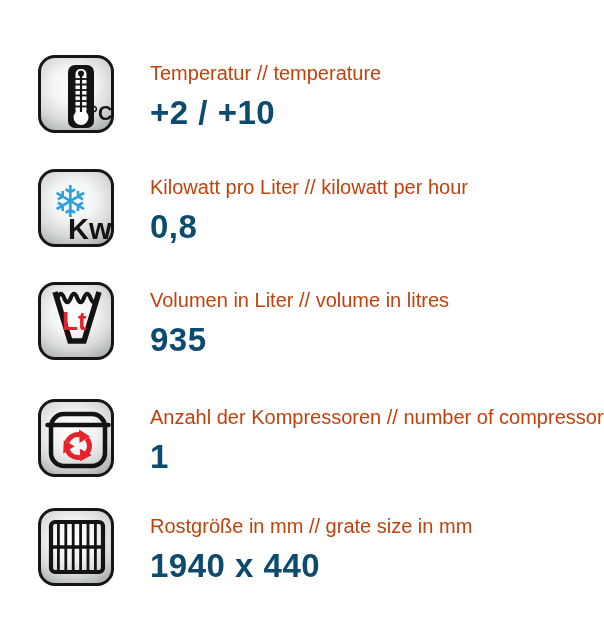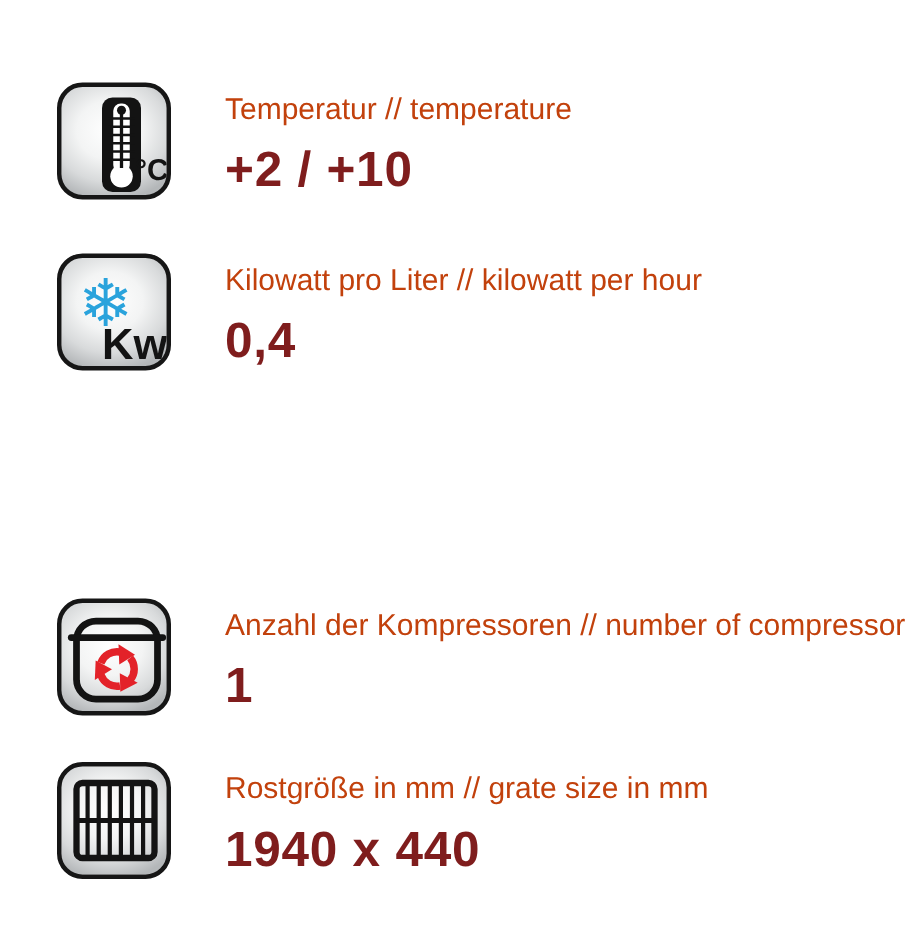--- a/index.html
+++ b/index.html
@@ -14,21 +14,21 @@
     background:radial-gradient(ellipse 75% 65% at 46% 40%, #ffffff 0%, #f3f4f4 42%, #d8dadb 74%, #b4b7b9 100%);
   }
   .tile svg{position:absolute;left:0;top:0;}
   .texts{position:absolute;left:112px;top:0;width:450px;}
   .label{
     position:absolute;left:0;top:6px;white-space:nowrap;
     font-size:20px;line-height:1.2;color:#c2410c;
   }
   .value{
     position:absolute;left:0;top:40px;white-space:nowrap;
-    font-size:33px;line-height:1.1;font-weight:bold;color:#7f1d1d;
+    font-size:33px;line-height:1.1;font-weight:bold;color:#0c4a6e;
     letter-spacing:0.5px;
   }
   .row-1{top:55px;} .row-2{top:169px;} .row-3{top:282px;} .row-4{top:399px;} .row-5{top:508px;}
 </style>
 </head>
 <body>
 
 <div class="canvas">
 
   <div class="spec-row row-1">
@@ -58,24 +58,37 @@
 
   <div class="spec-row row-2">
     <div class="tile">
       <svg width="70" height="72" viewBox="0 0 70 72">
         <text x="11" y="45" font-size="44" font-family="DejaVu Sans, sans-serif" fill="#2AA3DC">❄</text>
         <text x="27" y="67" font-size="29" font-weight="bold" fill="#131313" font-family="Liberation Sans, sans-serif">Kw</text>
       </svg>
     </div>
     <div class="texts">
       <div class="label">Kilowatt pro Liter // kilowatt per hour</div>
-      <div class="value">0,4</div>
+      <div class="value">0,8</div>
     </div>
   </div>
 
+  <div class="spec-row row-3">
+    <div class="tile">
+      <svg width="70" height="72" viewBox="0 0 70 72">
+        <path d="M14,7 L29,56 L43,56 L58,7" fill="none" stroke="#131313" stroke-width="5.5" stroke-linejoin="miter"></path>
+        <path d="M16.5,13 Q19.8,4.5 23.1,13 Q26.4,21.5 29.7,13 Q33,4.5 36.3,13 Q39.6,21.5 42.9,13 Q46.2,4.5 49.5,13 Q52.8,21.5 56.1,13" fill="none" stroke="#131313" stroke-width="4" stroke-linecap="round"></path>
+        <text x="21" y="45" font-size="26" font-weight="bold" font-family="Liberation Sans, sans-serif" fill="#E32229">Lt</text>
+      </svg>
+    </div>
+    <div class="texts">
+      <div class="label">Volumen in Liter // volume in litres</div>
+      <div class="value">935</div>
+    </div>
+  </div>
 
   <div class="spec-row row-4">
     <div class="tile">
       <svg width="70" height="72" viewBox="0 0 70 72">
         <defs>
           <g id="carrow">
             <path d="M26.2,40.1 A11.5,11.5 0 0 1 39,32.7" fill="none" stroke="currentColor" stroke-width="5"></path>
             <polygon points="38,27.5 38.5,41 49,34.5" fill="currentColor" stroke="none"></polygon>
           </g>
         </defs>

